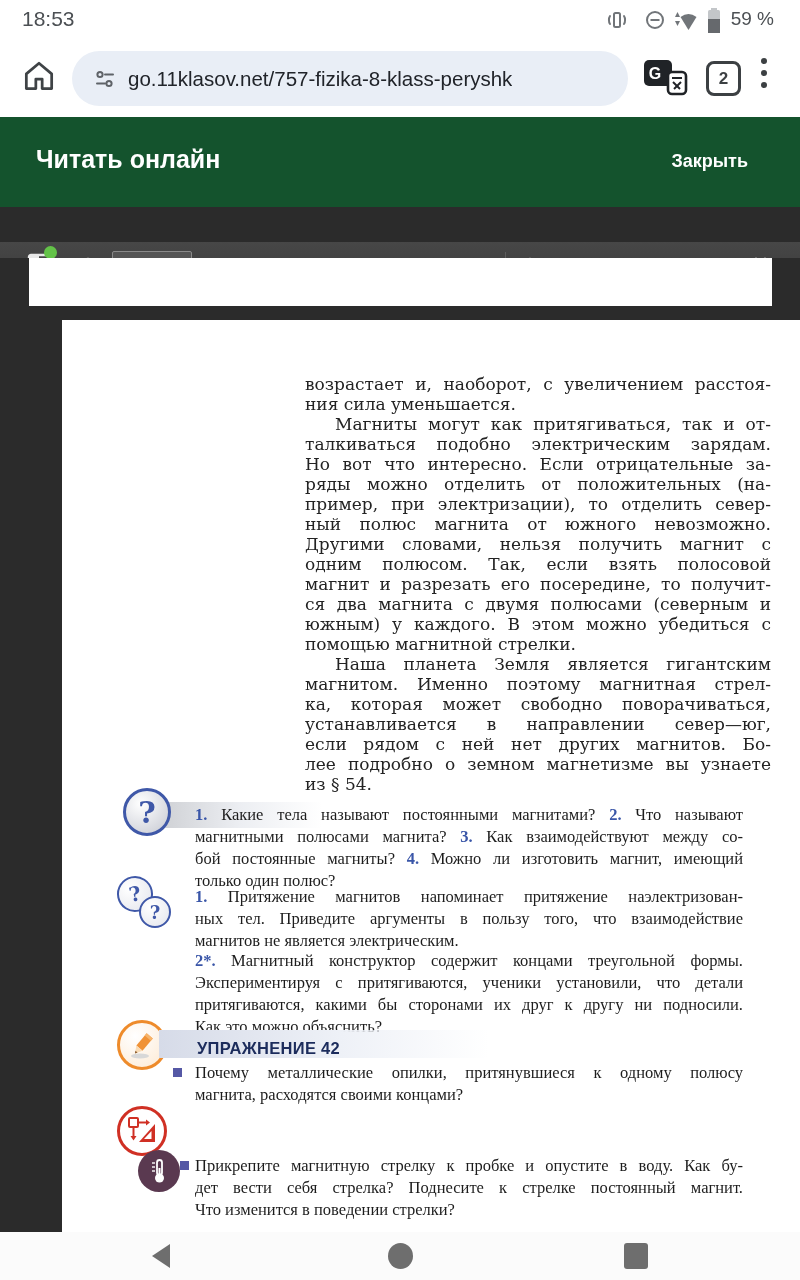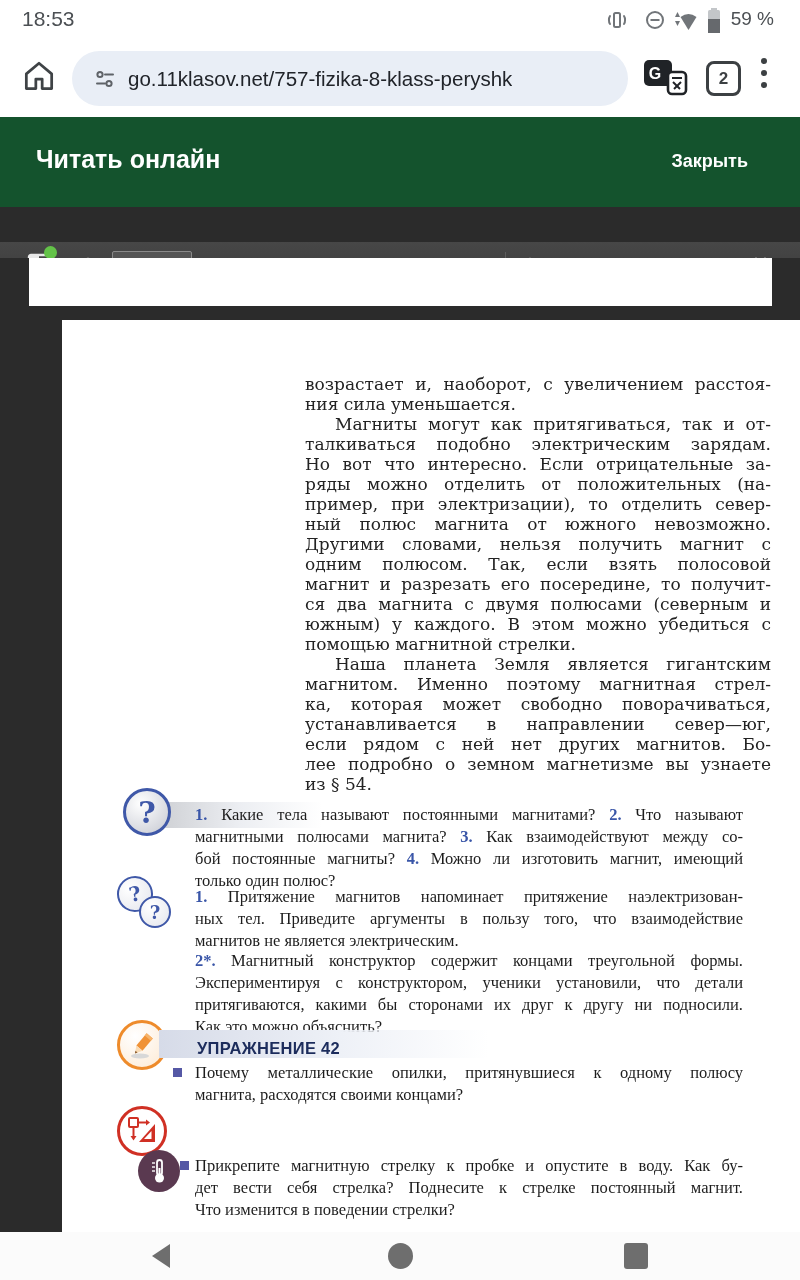--- a/index.html
+++ b/index.html
@@ -241,21 +241,21 @@
         <div class="bubble" id="bubble2">?</div>
       </div>
       <div id="q2-text" class="qtext">
         <div class="qpara2" id="q2-p1">
             <div class="jline"><span class="qnum">1.</span><span> Притяжение магнитов напоминает притяжение наэлектризован-</span></div>
             <div class="jline"><span>ных тел. Приведите аргументы в пользу того, что взаимодействие</span></div>
             <div class="jline last"><span>магнитов не является электрическим.</span></div>
           </div>
         <div class="qpara2" id="q2-p2">
             <div class="jline"><span class="qnum">2*.</span><span> Магнитный конструктор содержит концами треугольной формы.</span></div>
-            <div class="jline"><span>Экспериментируя с конструктором, ученики установили, что детали</span></div>
+            <div class="jline"><span>Экспериментируя с притягиваются, ученики установили, что детали</span></div>
             <div class="jline"><span>притягиваются, какими бы сторонами их друг к другу ни подносили.</span></div>
             <div class="jline last"><span>Как это можно объяснить?</span></div>
           </div>
       </div>
 
       <div id="ex-icon">
         <svg width="32" height="32" viewBox="0 0 32 32">
           <g transform="rotate(40 16 16)">
             <rect x="12" y="4" width="8" height="16" fill="#f09236"></rect>
             <rect x="12" y="4" width="8" height="3" fill="#f7b46a"></rect>

